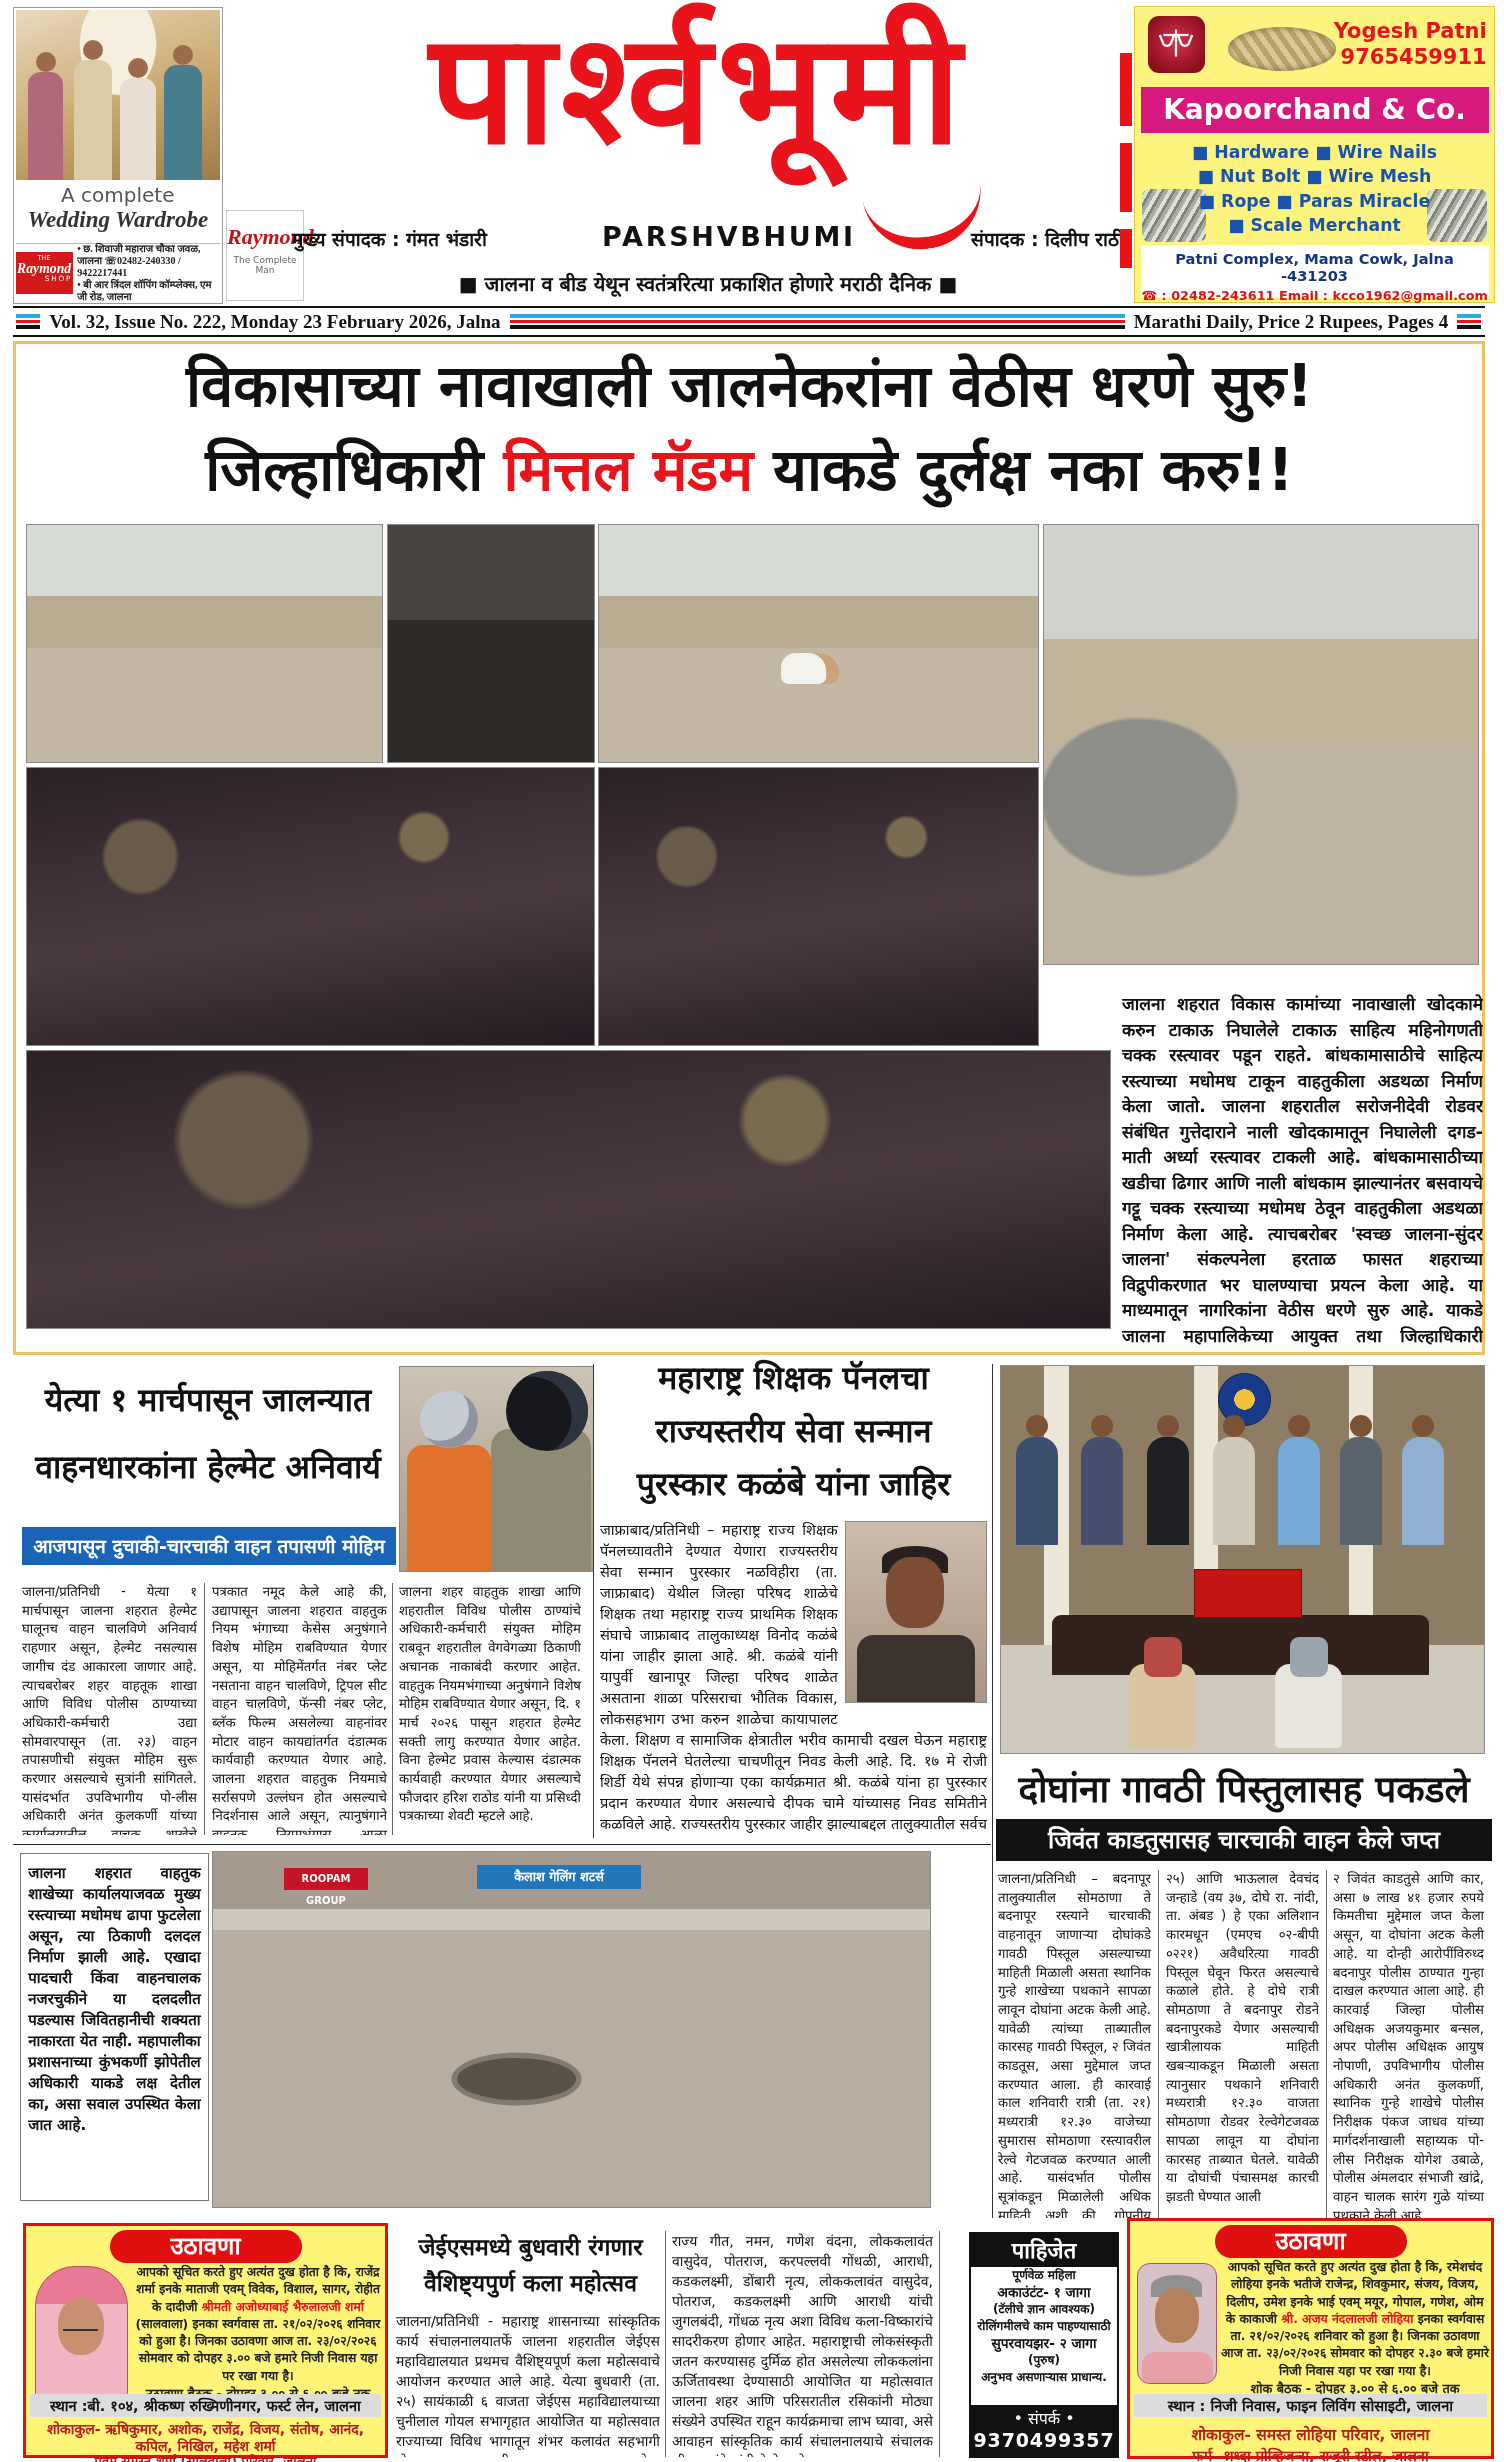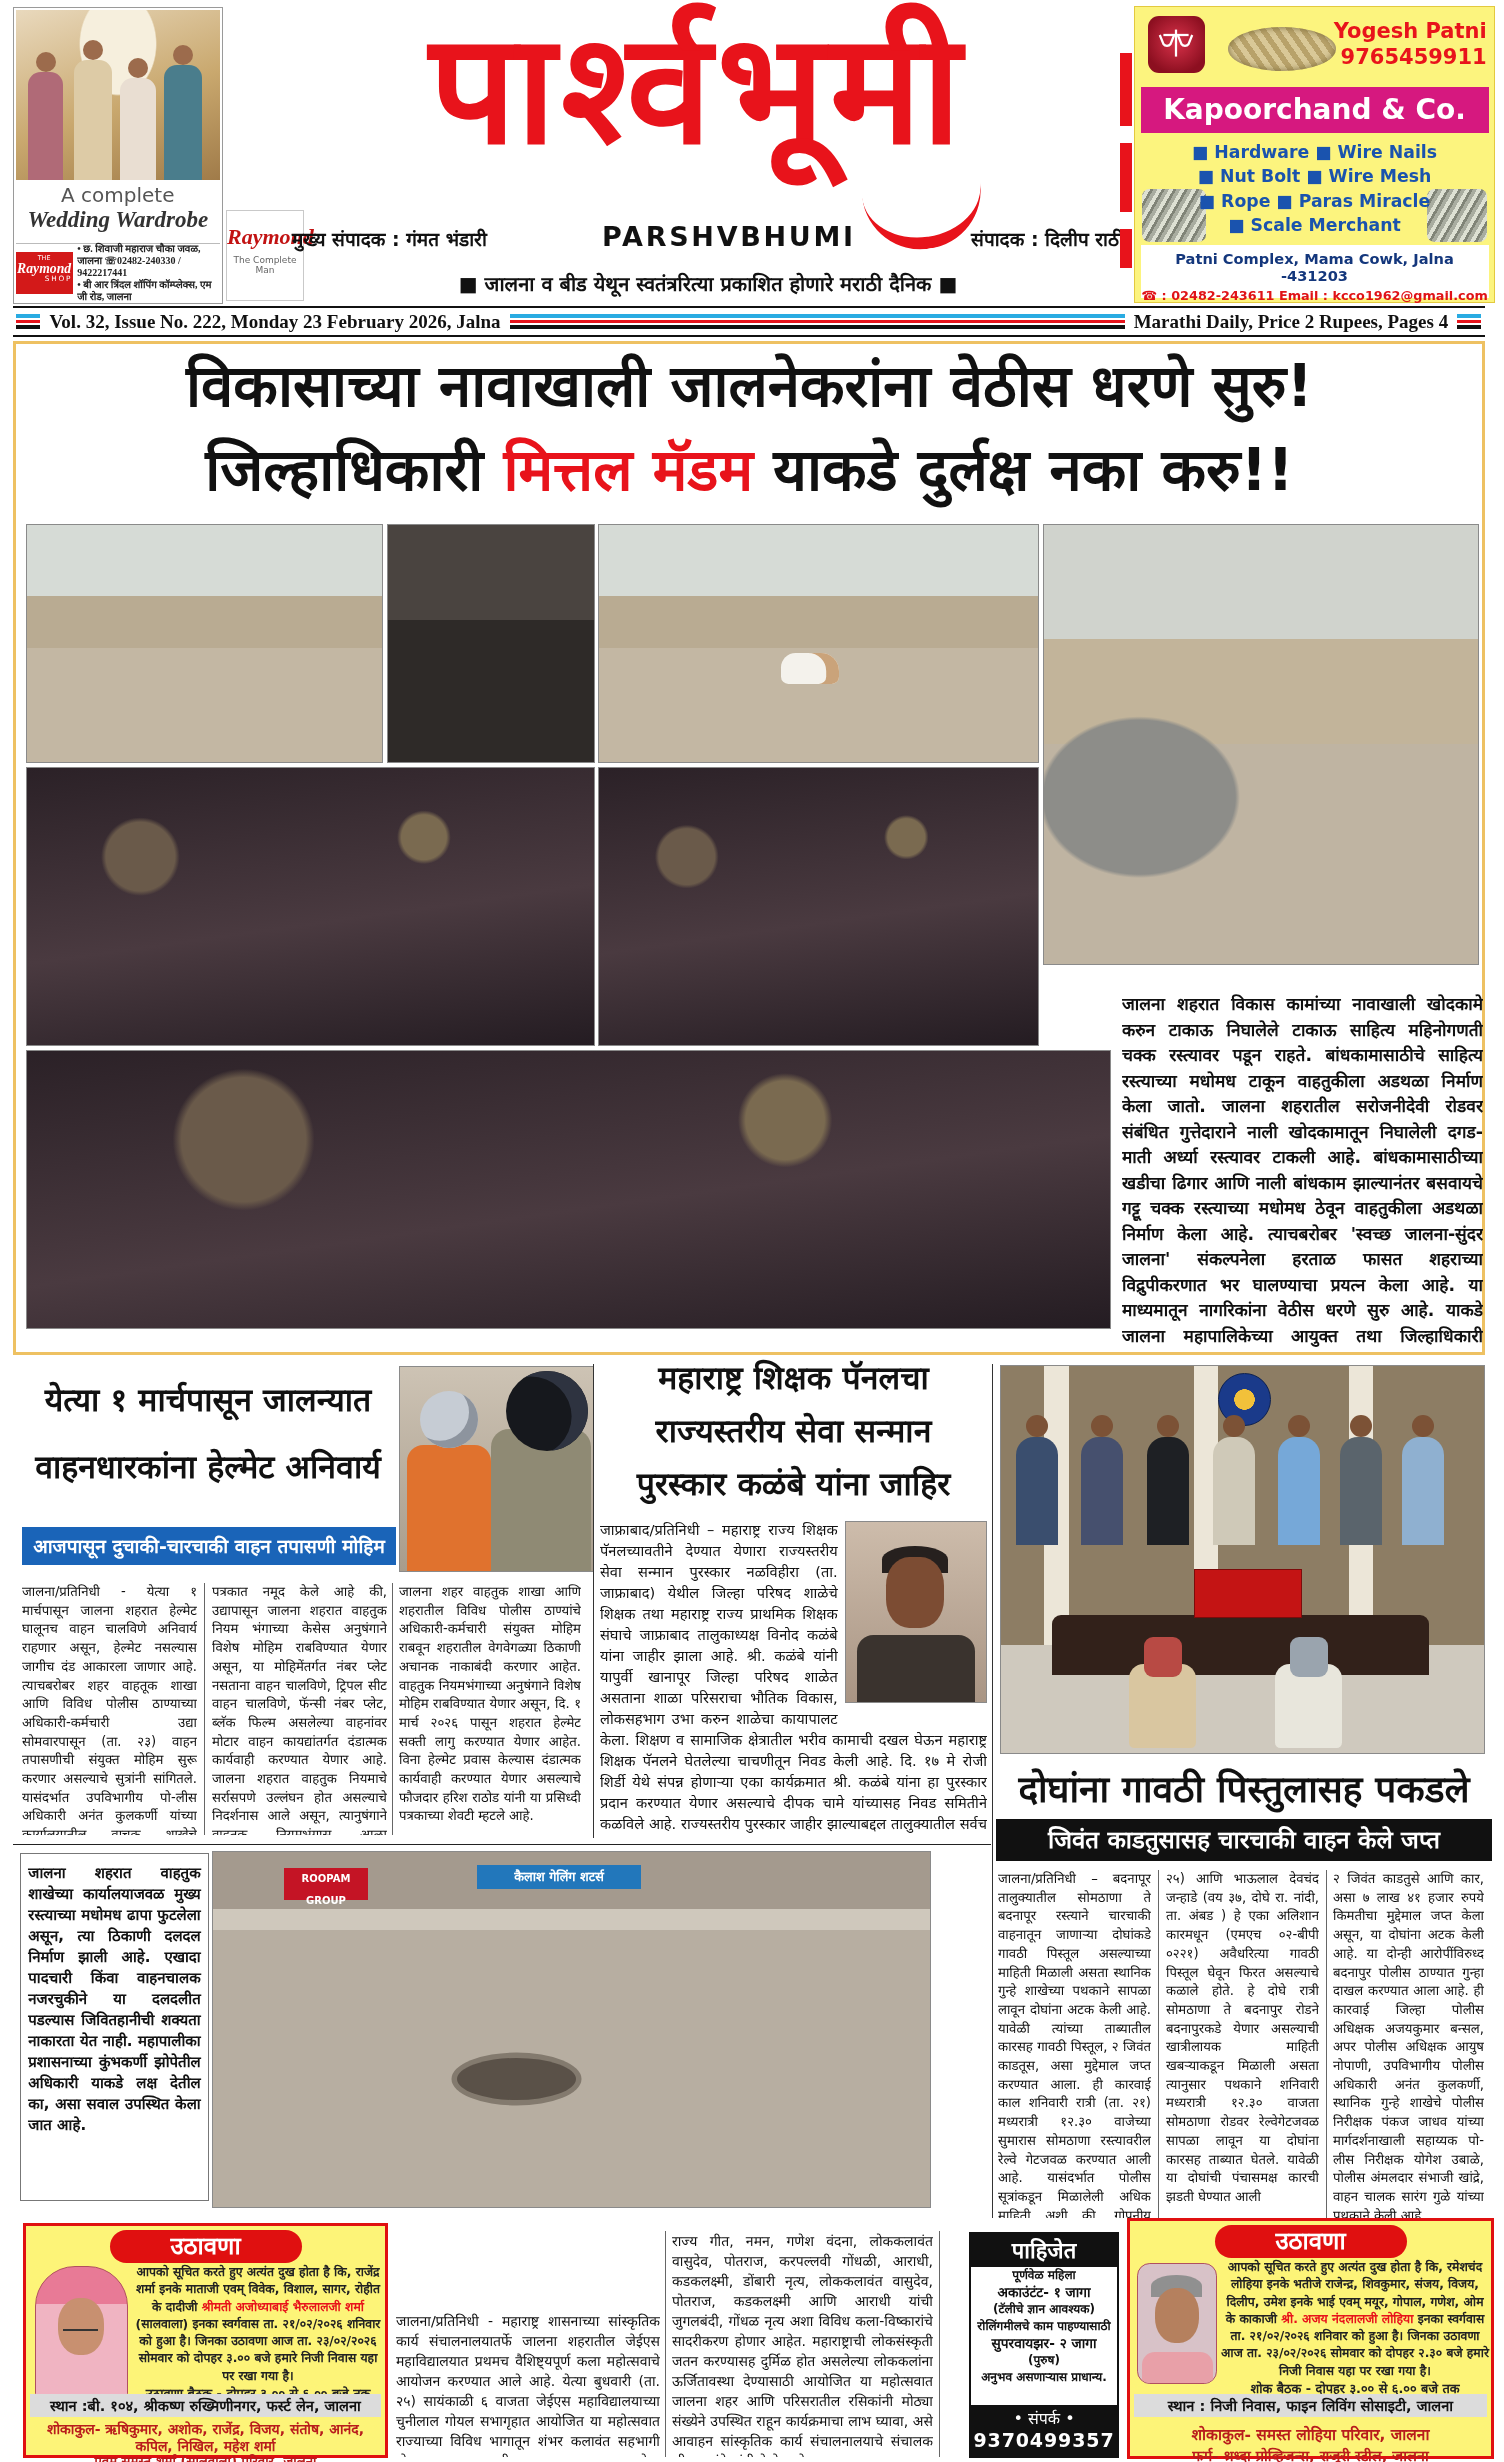--- a/index.html
+++ b/index.html
@@ -335,24 +335,28 @@
   <div class="abs colp jt ovh" style="left:1166px;top:1870px;width:153px;height:348px;">२५) आणि भाऊलाल देवचंद जन्हाडे (वय ३७, दोघे रा. नांदी, ता. अंबड ) हे एका अलिशान कारमधून (एमएच ०२-बीपी ०२२१) अवैधरित्या गावठी पिस्तूल घेवून फिरत असल्याचे कळाले होते. हे दोघे रात्री सोमठाणा ते बदनापुर रोडने बदनापुरकडे येणार असल्याची खात्रीलायक माहिती खबऱ्याकडून मिळाली असता त्यानुसार पथकाने शनिवारी मध्यरात्री १२.३० वाजता सोमठाणा रोडवर रेल्वेगेटजवळ सापळा लावून या दोघांना कारसह ताब्यात घेतले. यावेळी या दोघांची पंचासमक्ष कारची झडती घेण्यात आली</div>
   <div class="vr" style="left:1326px;top:1870px;height:348px;"></div>
   <div class="abs colp jt ovh" style="left:1333px;top:1870px;width:151px;height:348px;">२ जिवंत काडतुसे आणि कार, असा ७ लाख ४१ हजार रुपये किमतीचा मुद्देमाल जप्त केला असून, या दोघांना अटक केली आहे. या दोन्ही आरोपींविरुध्द बदनापुर पोलीस ठाण्यात गुन्हा दाखल करण्यात आला आहे. ही कारवाई जिल्हा पोलीस अधिक्षक अजयकुमार बन्सल, अपर पोलीस अधिक्षक आयुष नोपाणी, उपविभागीय पोलीस अधिकारी अनंत कुलकर्णी, स्थानिक गुन्हे शाखेचे पोलीस निरीक्षक पंकज जाधव यांच्या मार्गदर्शनाखाली सहाय्यक पो-लीस निरीक्षक योगेश उबाळे, पोलीस अंमलदार संभाजी खांद्रे, वाहन चालक सारंग गुळे यांच्या पथकाने केली आहे.</div>
 
   <div class="hr" style="left:12.8px;top:1844px;width:978px;"></div>
 
   <div class="abs boxart jt ovh" style="left:20px;top:1853px;width:189px;height:348px;">जालना शहरात वाहतुक शाखेच्या कार्यालयाजवळ मुख्य रस्त्याच्या मधोमध ढापा फुटलेला असून, त्या ठिकाणी दलदल निर्माण झाली आहे. एखादा पादचारी किंवा वाहनचालक नजरचुकीने या दलदलीत पडल्यास जिवितहानीची शक्यता नाकारता येत नाही. महापालीका प्रशासनाच्या कुंभकर्णी झोपेतील अधिकारी याकडे लक्ष देतील का, असा सवाल उपस्थित केला जात आहे.</div>
 
   <div class="photo road" style="left:212px;top:1851px;width:719px;height:357px;">
     <div class="sign" style="left:264px;top:12.8px;width:164px;height:24px;background:#2277bb;font-size:12.8px;line-height:24px;">कैलाश गेलिंग शटर्स</div>
-    <div class="sign" style="left:71px;top:16.4px;width:84px;height:32px;background:#c41425;font-size:10px;line-height:22px;">ROOPAM GROUP</div>
+    <div class="sign" style="left:71px;top:16.4px;width:84px;height:22px;background:#c41425;font-size:10px;line-height:22px;">ROOPAM GROUP</div>
     <div class="hole"></div>
   </div>
 
+  <div class="abs hl" style="left:399px;top:2229px;width:263px;font-size:23px;line-height:36px;">
+    <div>जेईएसमध्ये बुधवारी रंगणार</div>
+    <div>वैशिष्ट्यपुर्ण कला महोत्सव</div>
+  </div>
   <div class="abs jt ovh" style="left:396px;top:2311px;width:264px;height:146px;font-size:14px;line-height:20px;font-weight:500;">जालना/प्रतिनिधी - महाराष्ट्र शासनाच्या सांस्कृतिक कार्य संचालनालयातर्फे जालना शहरातील जेईएस महाविद्यालयात प्रथमच वैशिष्ट्यपूर्ण कला महोत्सवाचे आयोजन करण्यात आले आहे. येत्या बुधवारी (ता. २५) सायंकाळी ६ वाजता जेईएस महाविद्यालयाच्या चुनीलाल गोयल सभागृहात आयोजित या महोत्सवात राज्याच्या विविध भागातून शंभर कलावंत सहभागी होणार असून, आपली कला सादर करणार आहेत. यात</div>
   <div class="vr" style="left:665px;top:2231px;height:226px;"></div>
   <div class="abs jt ovh" style="left:672px;top:2231px;width:261px;height:226px;font-size:14px;line-height:20px;font-weight:500;">राज्य गीत, नमन, गणेश वंदना, लोककलावंत वासुदेव, पोतराज, करपल्लवी गोंधळी, आराधी, कडकलक्ष्मी, डोंबारी नृत्य, लोककलावंत वासुदेव, पोतराज, कडकलक्ष्मी आणि आराधी यांची जुगलबंदी, गोंधळ नृत्य अशा विविध कला-विष्कारांचे सादरीकरण होणार आहेत. महाराष्ट्राची लोकसंस्कृती जतन करण्यासह दुर्मिळ होत असलेल्या लोककलांना ऊर्जितावस्था देण्यासाठी आयोजित या महोत्सवात जालना शहर आणि परिसरातील रसिकांनी मोठ्या संख्येने उपस्थित राहून कार्यक्रमाचा लाभ घ्यावा, असे आवाहन सांस्कृतिक कार्य संचालनालयाचे संचालक श्रीराम पांडे यांनी केले आहे.</div>
   <div class="vr" style="left:939px;top:2231px;height:226px;"></div>
 
   <div class="abs uth" style="left:23px;top:2223px;width:365px;height:235px;">
     <div class="pill">उठावणा</div>
     <div class="uface uf-l" style="left:9px;top:40px;width:91px;height:133px;">
       <div class="fc"></div>
         <div class="gl"></div>

